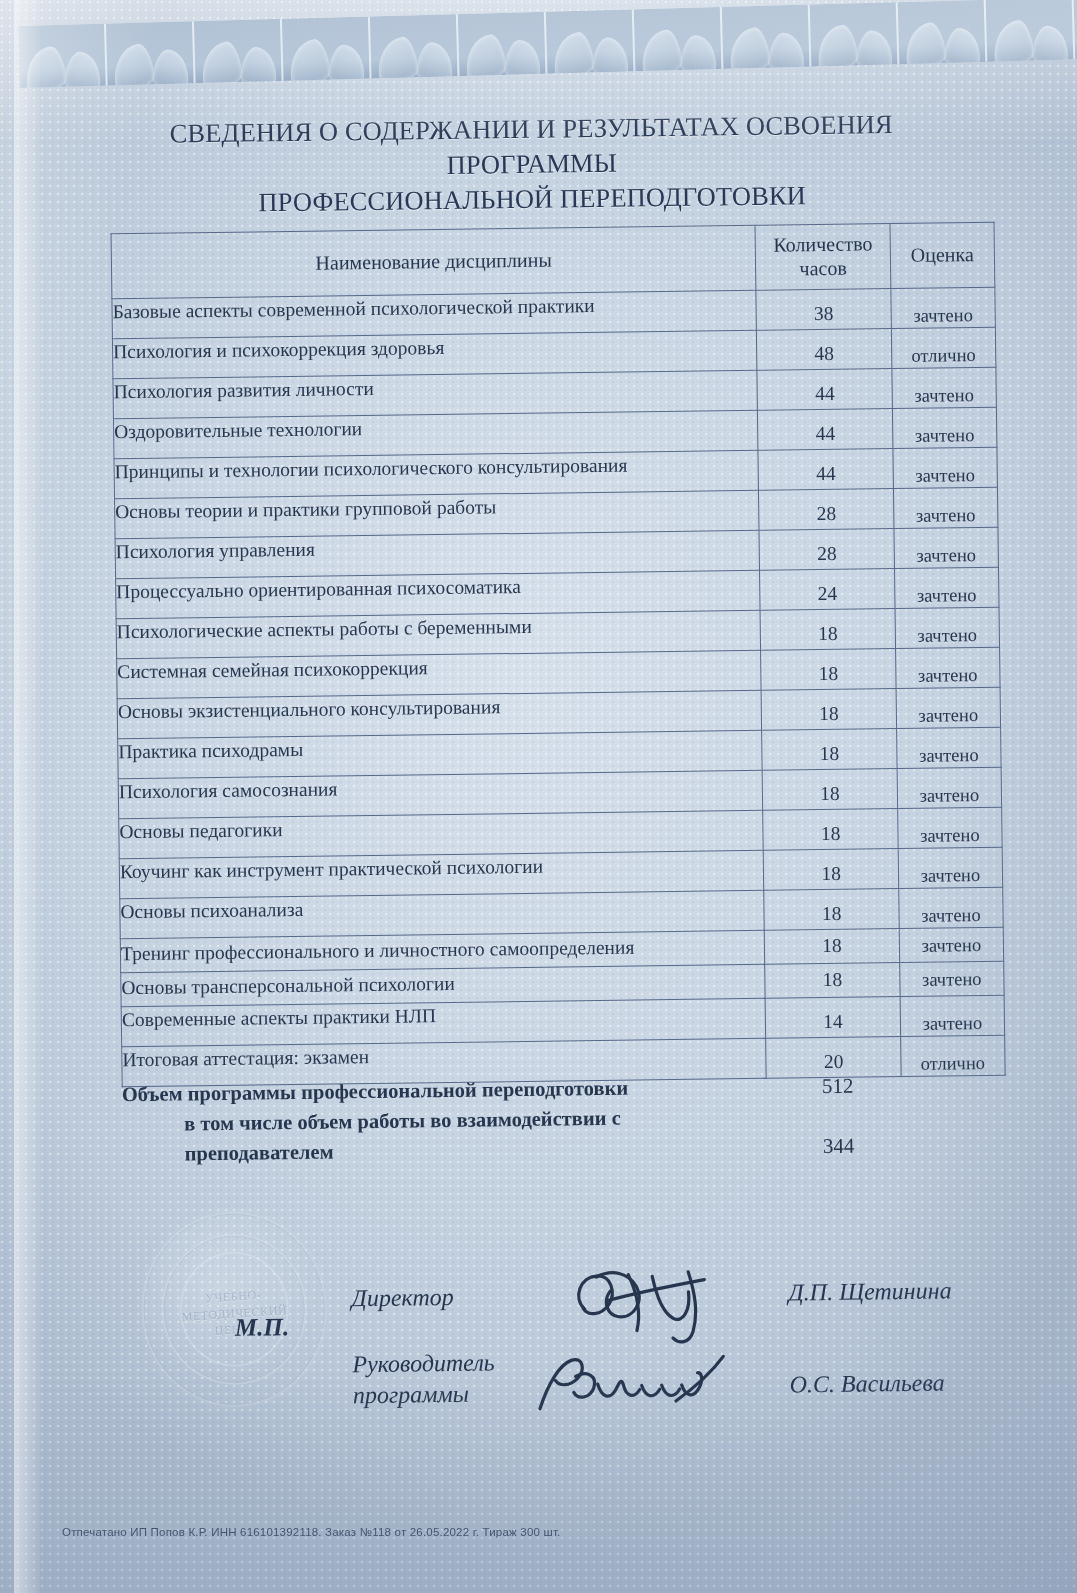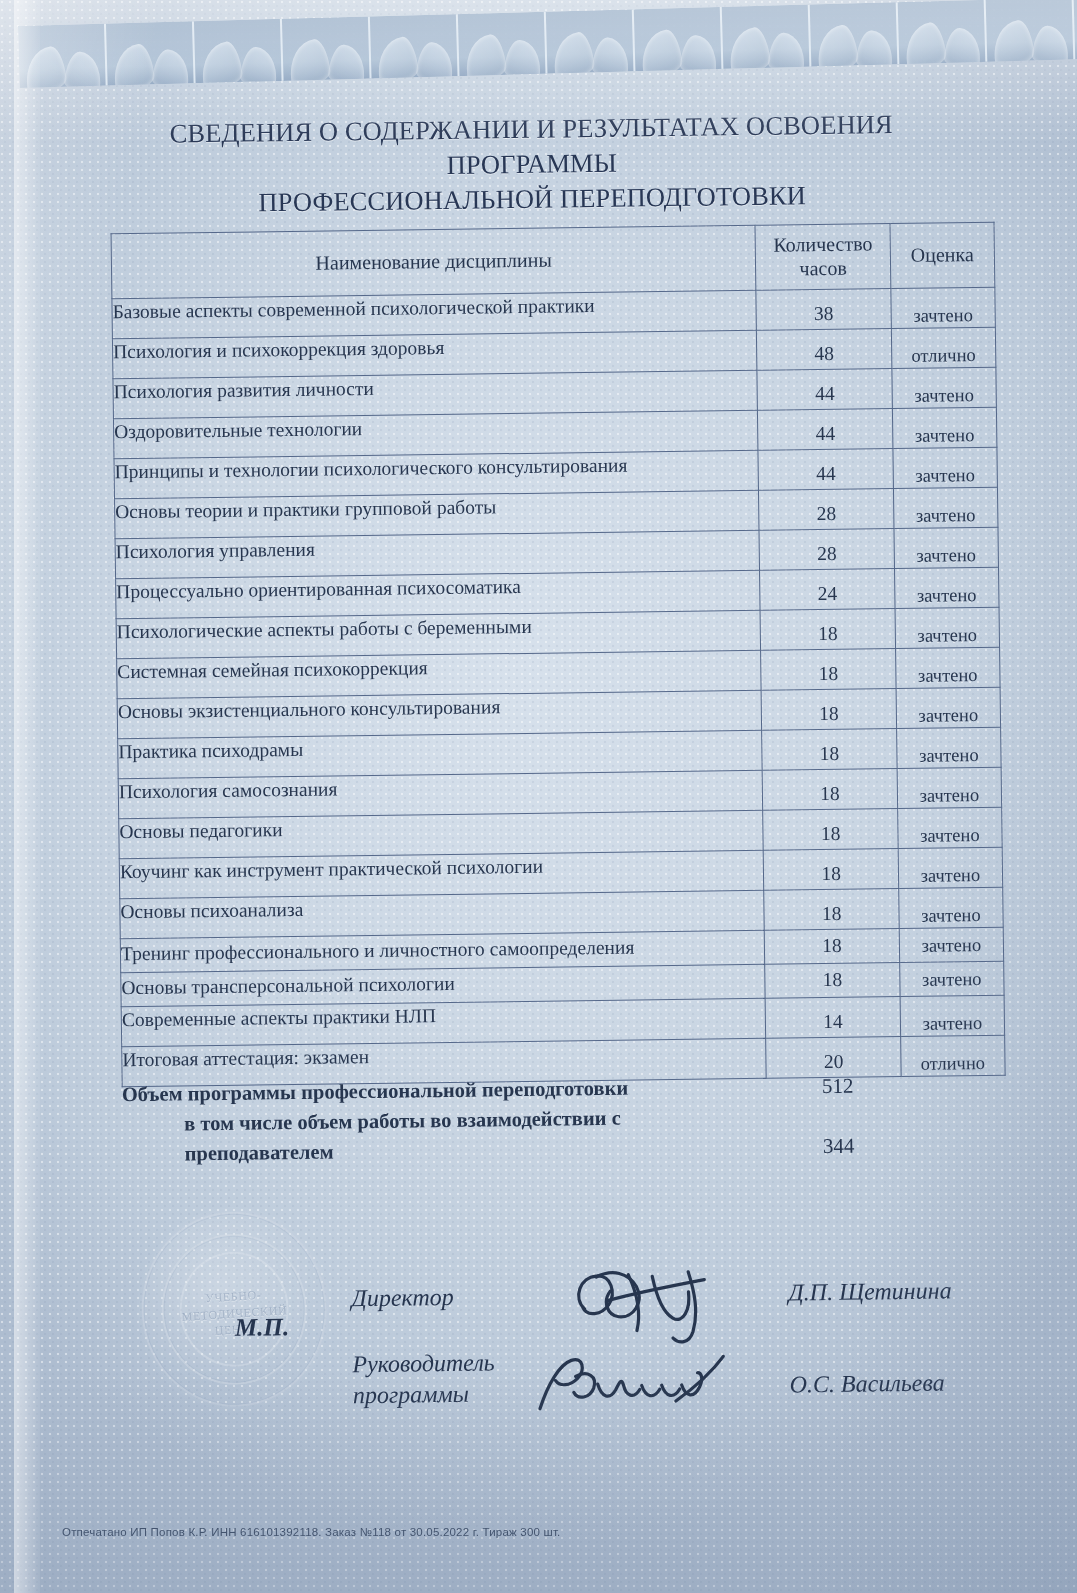--- a/index.html
+++ b/index.html
@@ -451,13 +451,13 @@
       <path d="M156 42 C160 54 168 56 174 44 C178 36 176 30 172 30"></path>
       <path d="M150 58 C170 44 186 30 198 14"></path>
     </g>
   </svg>
 
 </div>
 
 <div id="shade"></div>
 <div id="fold"></div>
 
-<div id="footer">Отпечатано ИП Попов К.Р. ИНН 616101392118. Заказ №118 от 30.05.2022 г. Тираж 300 шт.</div>
+<div id="footer">Отпечатано ИП Попов К.Р. ИНН 616101392118. Заказ №118 от 26.05.2022 г. Тираж 300 шт.</div>
 
 </body></html>

